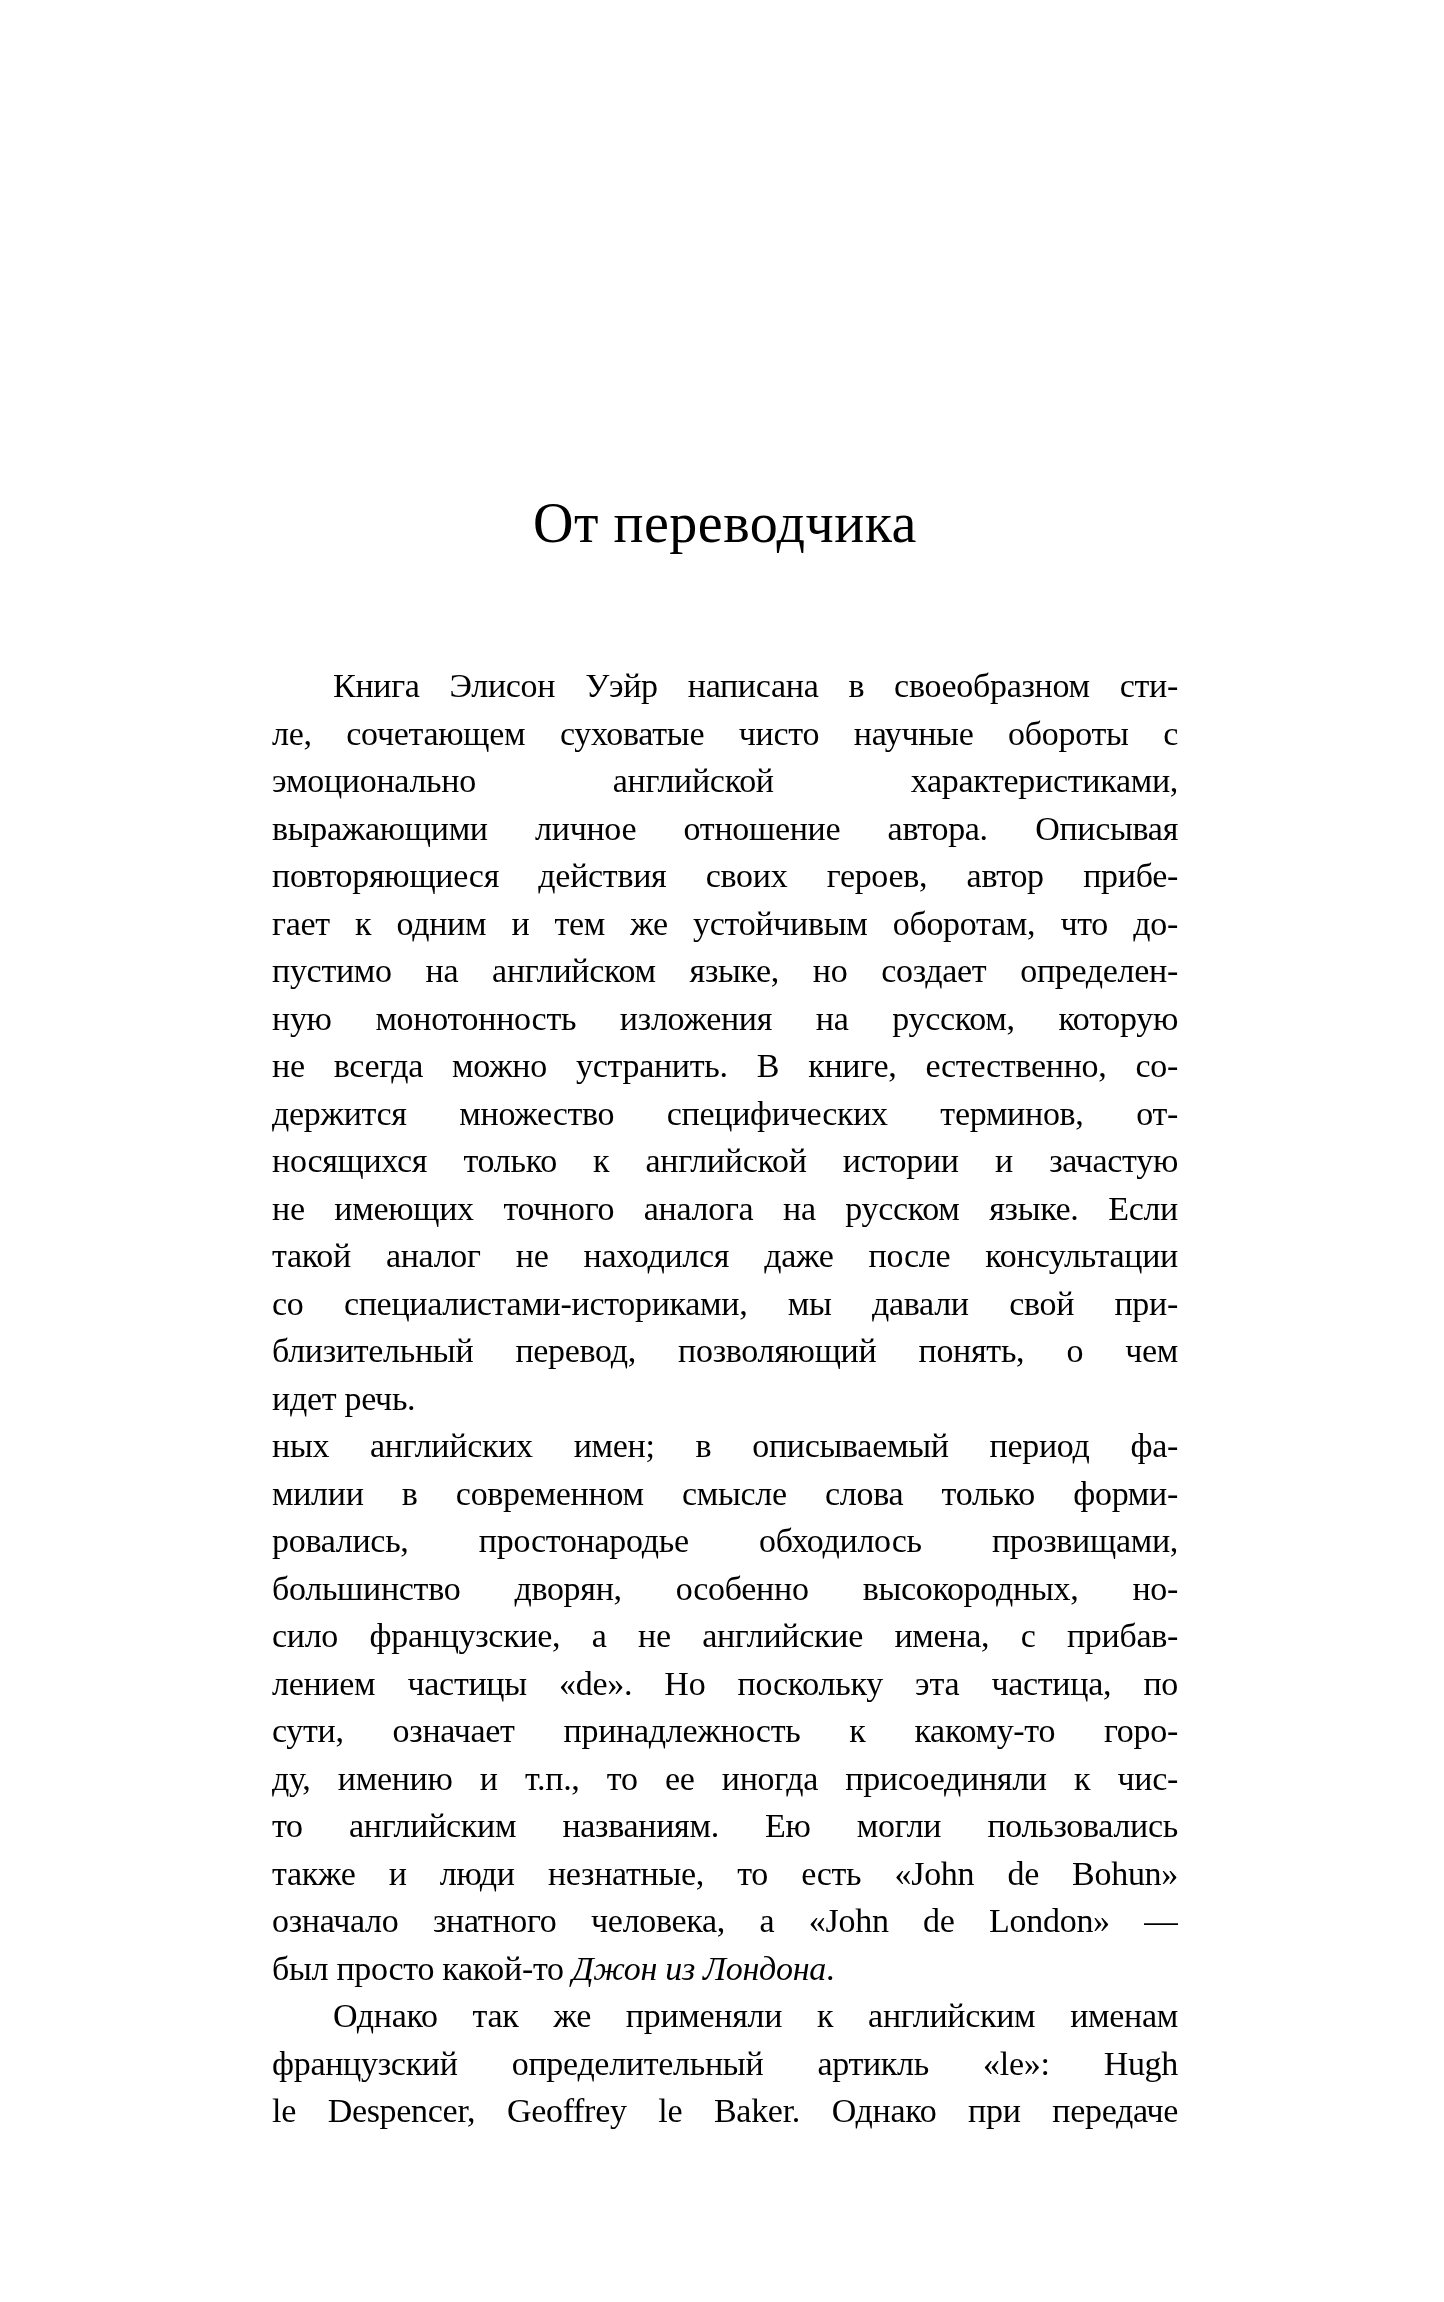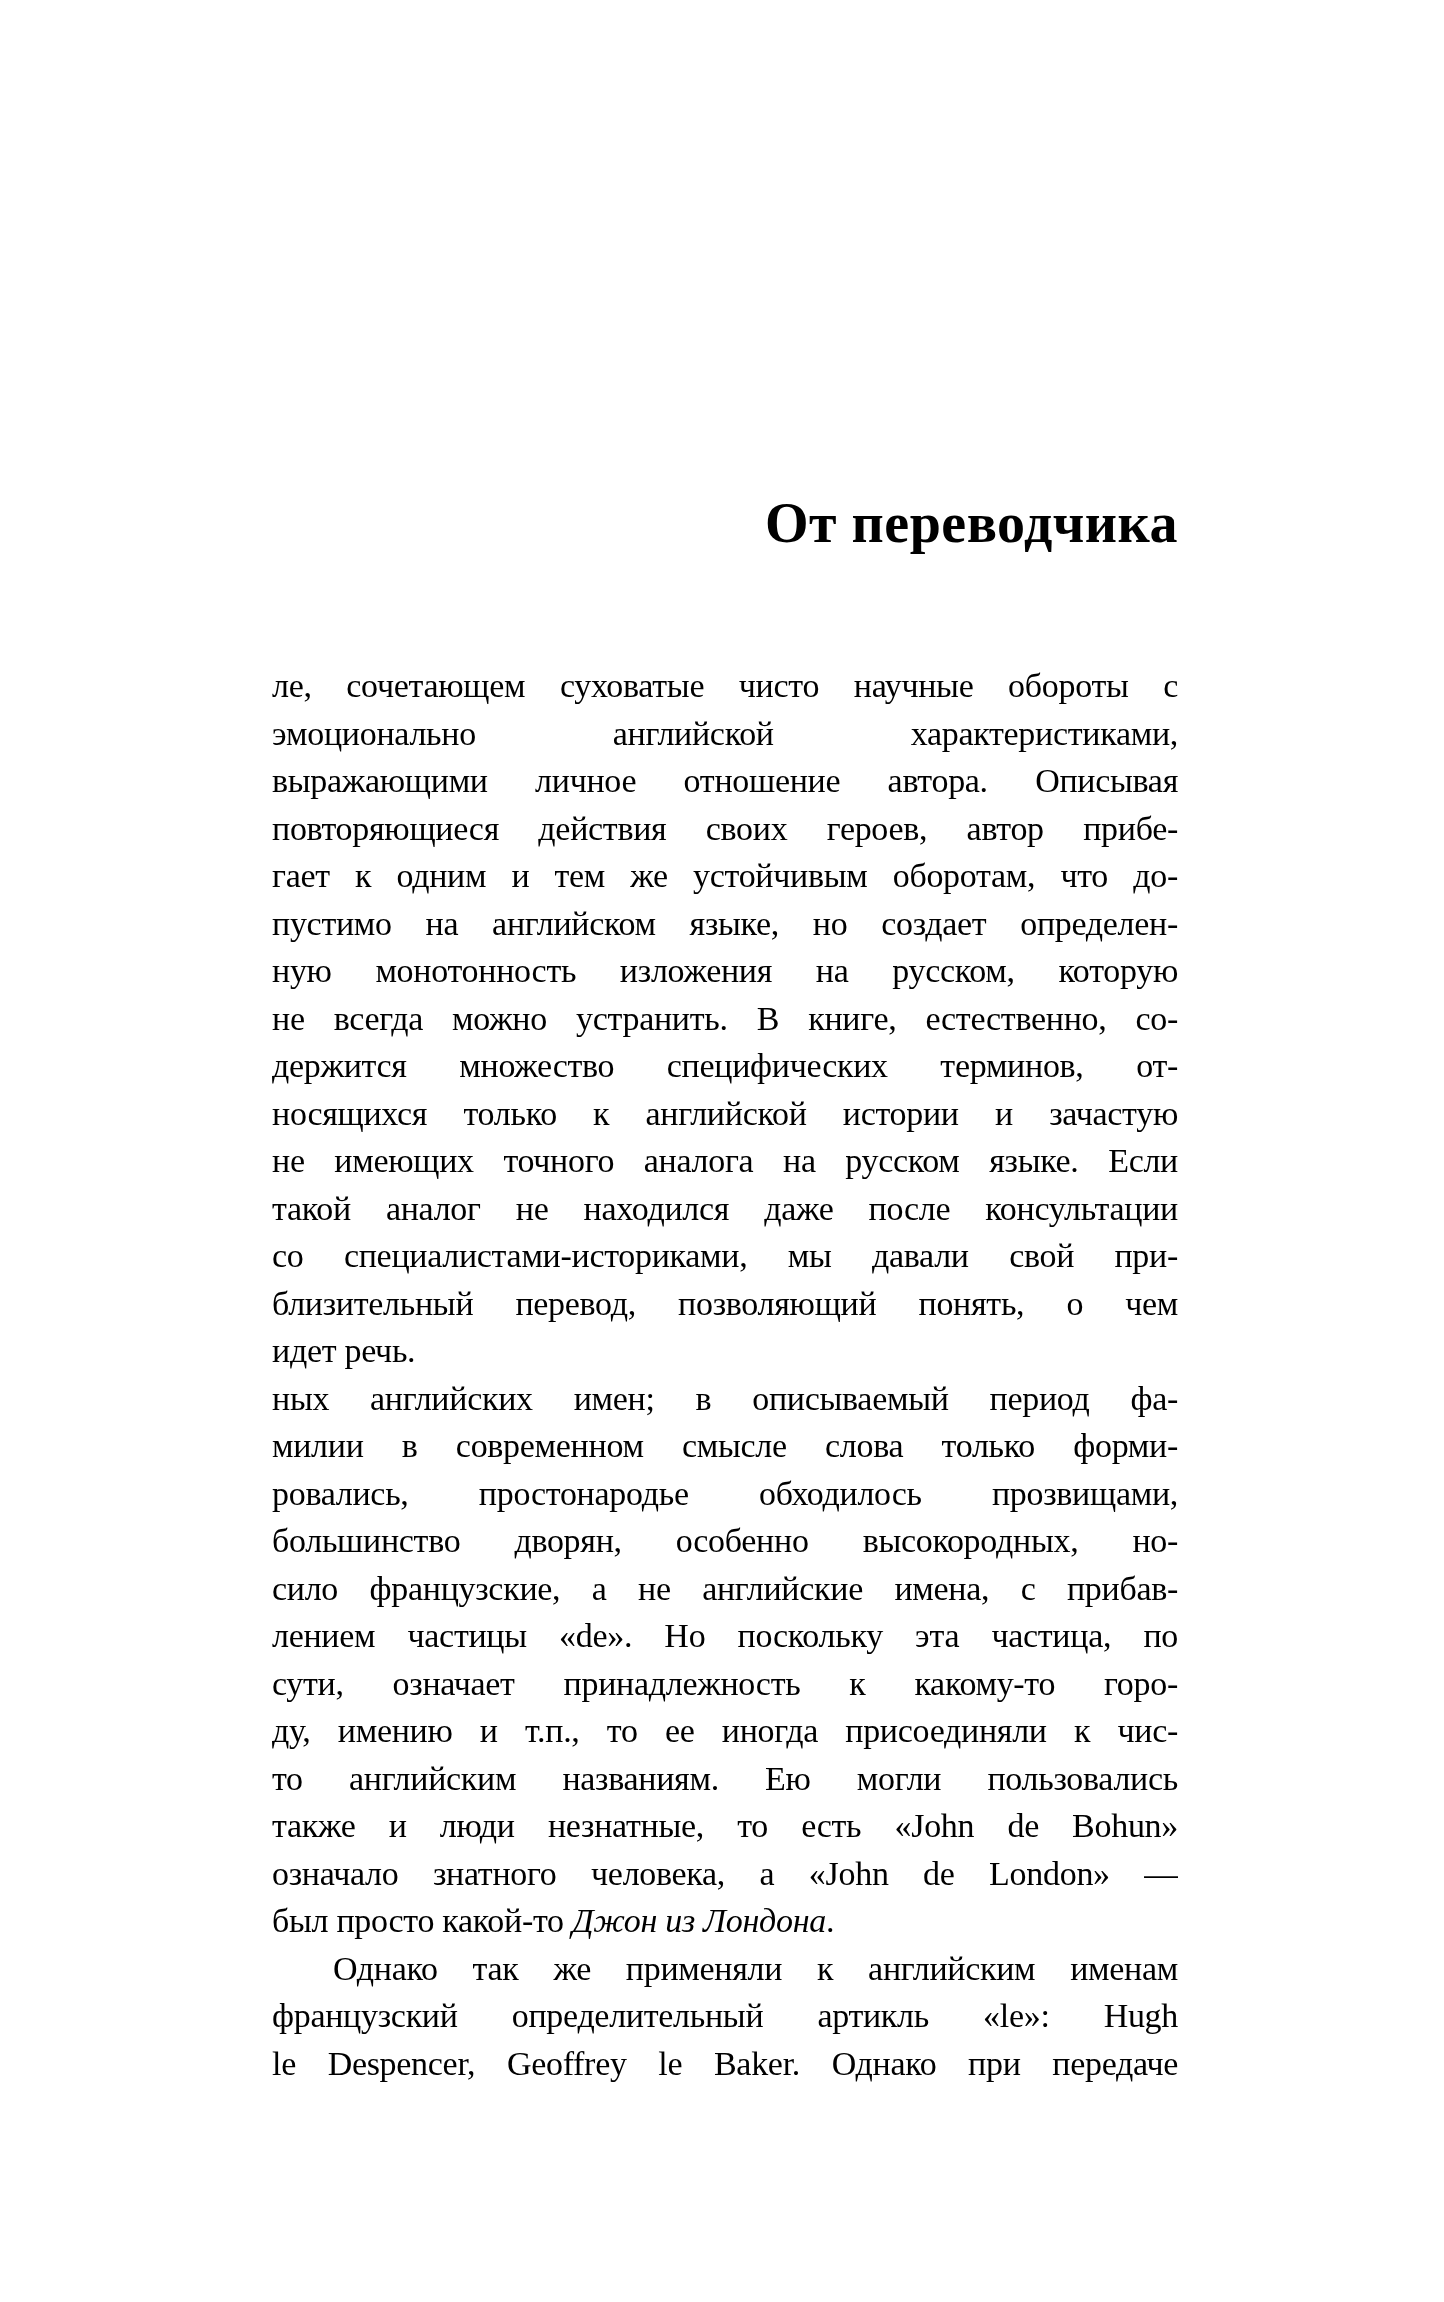--- a/index.html
+++ b/index.html
@@ -18,24 +18,24 @@
   }
   .content {
     position: absolute;
     left: 272px;
     top: 494px;
     width: 906px;
   }
   .page-title {
     font-size: 56px;
     line-height: 58px;
-    font-weight: bold;
+    font-weight: normal;
     margin: 0 0 110px 0;
     letter-spacing: 0.5px;
-    text-align: right;
+    text-align: center;
   }
   .paragraph {
     margin: 0;
     padding: 0;
   }
   .line {
     font-size: 34px;
     line-height: 47.5px;
     height: 47.5px;
     letter-spacing: -0.3px;
@@ -56,20 +56,21 @@
   }
 </style>
 </head>
 <body>
 
 <div class="page">
   <div class="content">
     <h1 class="page-title">От переводчика</h1>
     <div>
         <div class="paragraph">
+          <div class="line indent"><span>Книга Элисон Уэйр написана в своеобразном сти-</span></div>
           <div class="line"><span>ле, сочетающем суховатые чисто научные обороты с</span></div>
           <div class="line"><span>эмоционально английской характеристиками,</span></div>
           <div class="line"><span>выражающими личное отношение автора. Описывая</span></div>
           <div class="line"><span>повторяющиеся действия своих героев, автор прибе-</span></div>
           <div class="line"><span>гает к одним и тем же устойчивым оборотам, что до-</span></div>
           <div class="line"><span>пустимо на английском языке, но создает определен-</span></div>
           <div class="line"><span>ную монотонность изложения на русском, которую</span></div>
           <div class="line"><span>не всегда можно устранить. В книге, естественно, со-</span></div>
           <div class="line"><span>держится множество специфических терминов, от-</span></div>
           <div class="line"><span>носящихся только к английской истории и зачастую</span></div>

